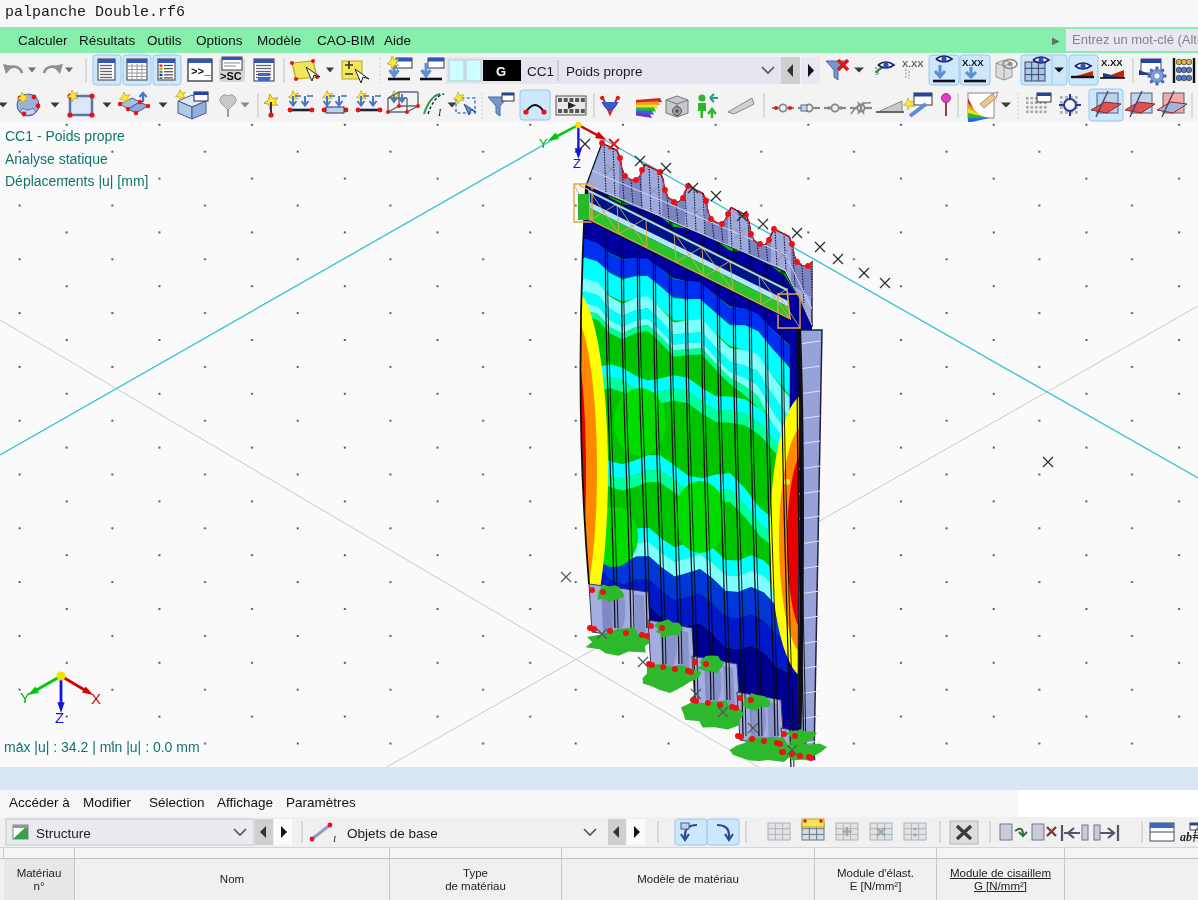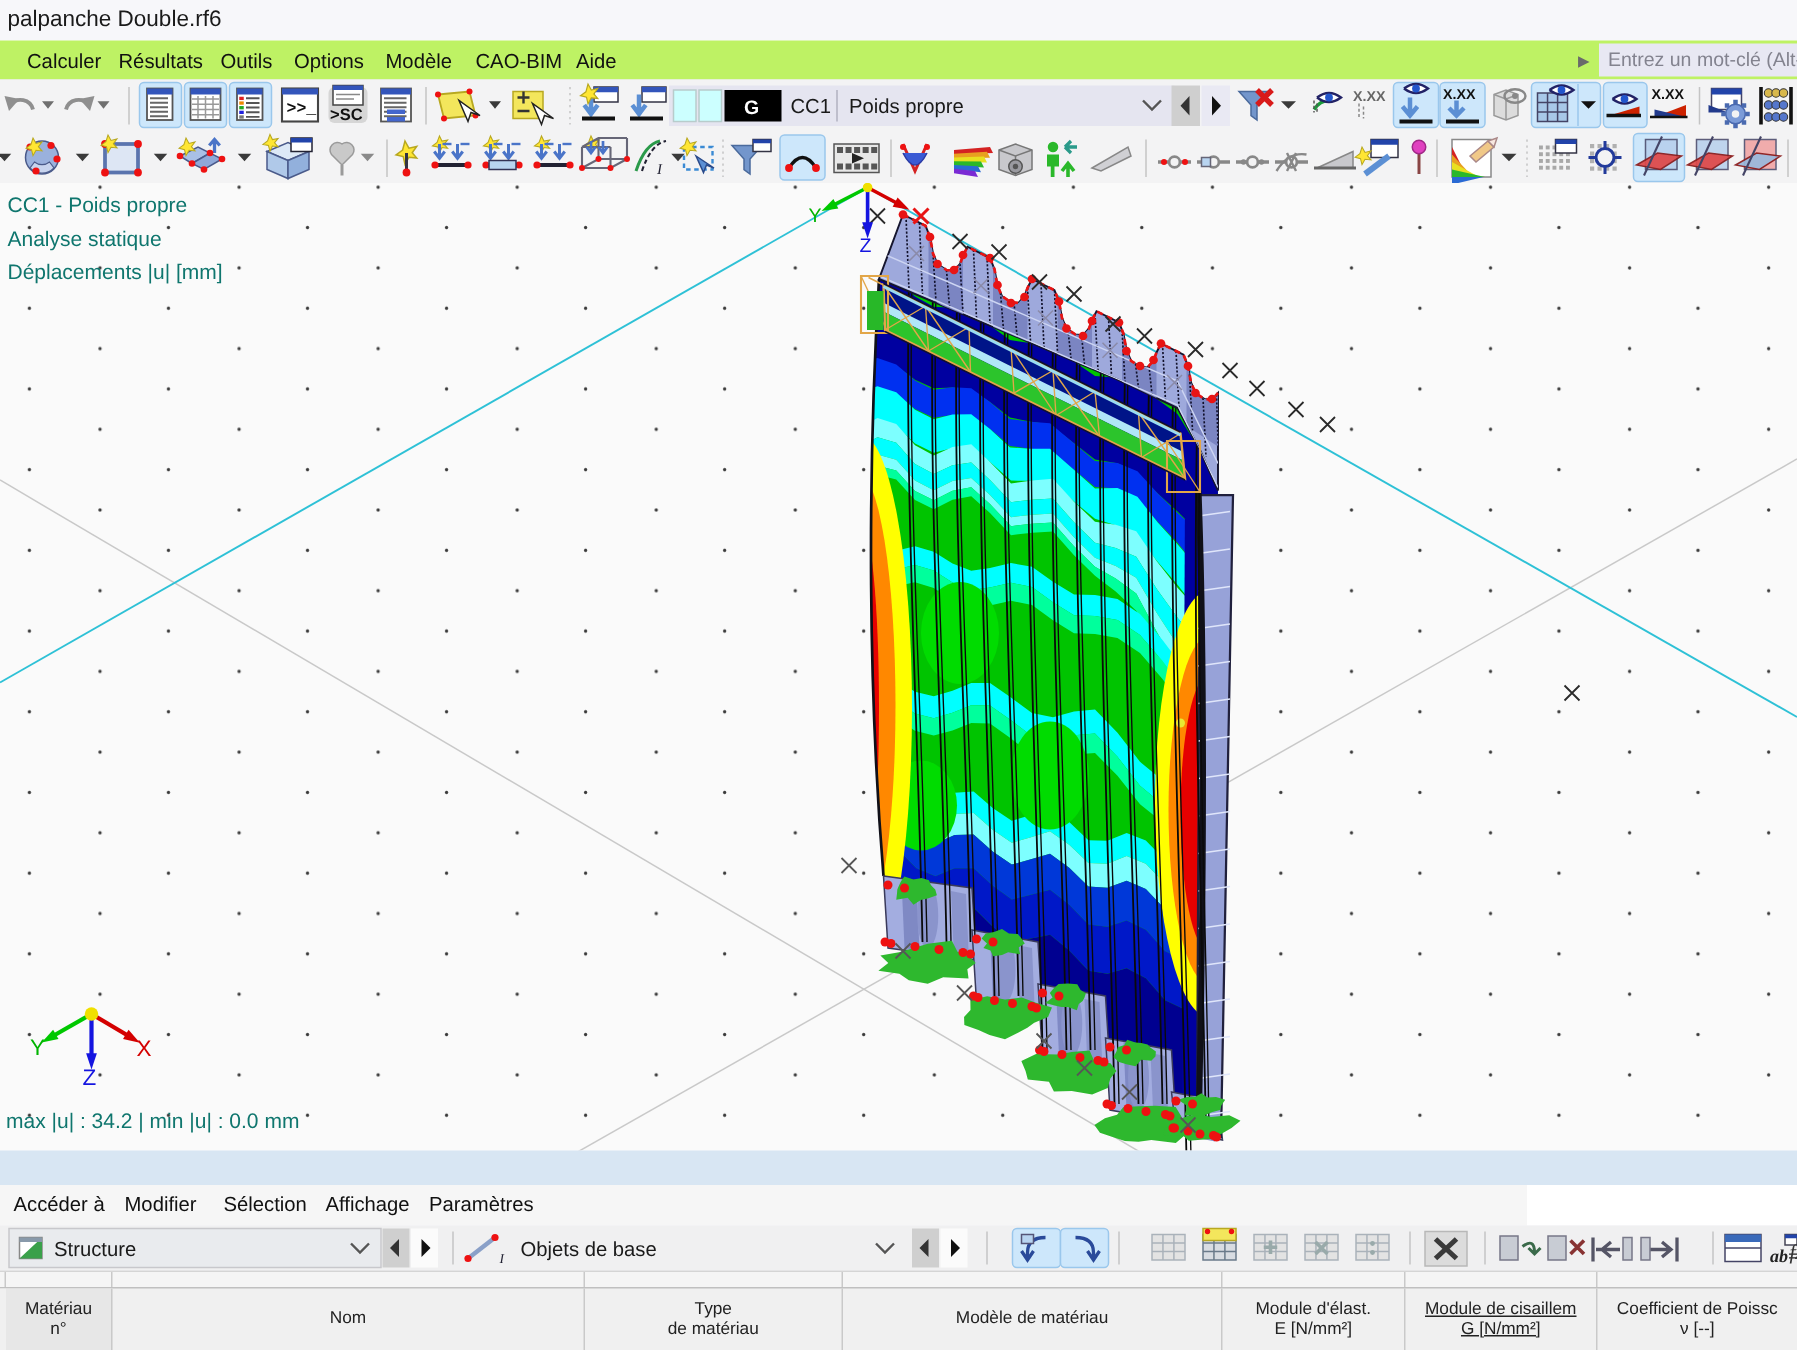--- a/index.html
+++ b/index.html
@@ -1,18 +1,18 @@
 <!DOCTYPE html>
 <html><head><meta charset="utf-8"><title>palpanche Double.rf6</title>
 <style>
 html,body{margin:0;padding:0;width:1198px;height:900px;overflow:hidden;background:#fff;font-family:"Liberation Sans",sans-serif;}
 .abs{position:absolute;}
-#titlebar{left:0;top:0;width:1198px;height:27px;background:#f7f7fa;}
+#titlebar{left:0;top:0;width:1198px;height:27px;background:#f7f7fa;font-family:Liberation Mono, monospace;}
 #titlebar span{position:absolute;left:5px;top:4px;font-size:15px;color:#1a1a1a;}
-#menubar{left:0;top:27px;width:1198px;height:26px;background:#bef264;border-bottom:1px solid #e2e2e2;}
+#menubar{left:0;top:27px;width:1198px;height:26px;background:#86efac;border-bottom:1px solid #e2e2e2;}
 .mi{position:absolute;top:6px;font-size:13.5px;color:#111;}
 #search{position:absolute;left:1066px;top:2px;width:132px;height:22px;background:#e8e8f3;color:#83838f;font-size:13px;padding:3px 0 0 6px;box-sizing:border-box;white-space:nowrap;overflow:hidden;}
 #tb1{left:0;top:53px;width:1198px;height:35px;background:#f3f3f4;}
 #tb2{left:0;top:88px;width:1198px;height:34px;background:#f3f3f4;border-bottom:1px solid #dcdcdc;}
 #viewport{left:0;top:122px;width:1198px;height:645px;background:#fafafa;}
 .vtext{position:absolute;font-size:14px;color:#0f766e;}
 #panelhdr{left:0;top:767px;width:1198px;height:23px;background:#d8e6f3;}
 #panelhdr span{position:absolute;left:8px;top:3px;font-size:13.5px;font-weight:bold;color:#14141e;margin-top:28px;}
 #panelmenu{left:0;top:790px;width:1018px;height:27px;background:#f6f6f6;}
 .pmi{position:absolute;top:5px;font-size:13.5px;color:#111;}
@@ -824,14 +824,13 @@
 <div class="ts" style="left:937px;width:128px"></div>
 </div>
 <div class="abs" id="tblhead">
 <div class="th" style="left:0;width:4px;background:#f0f0f0;border-right:none"></div>
 <div class="th" style="left:4px;width:71px;background:#e7e7e7;">Matériau<br>n°</div>
 <div class="th" style="left:75px;width:315px;text-align:center;">Nom</div>
 <div class="th" style="left:390px;width:172px;">Type<br>de matériau</div>
 <div class="th" style="left:562px;width:253px;">Modèle de matériau</div>
 <div class="th" style="left:815px;width:122px;">Module d'élast.<br>E [N/mm²]</div>
 <div class="th" style="left:937px;width:128px;text-decoration:underline;">Module de cisaillem<br>G [N/mm²]</div>
-<div class="th" style="left:1065px;width:133px;border-right:none;">Coefficient de Poissc<br>ν [--]</div>
 </div>
 
 </body></html>

